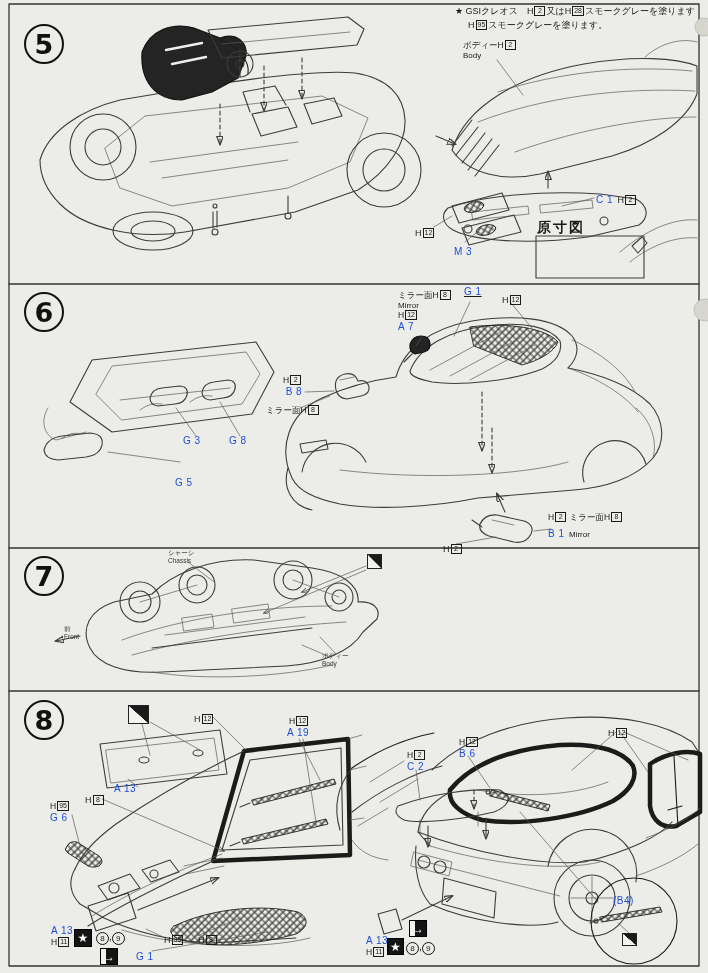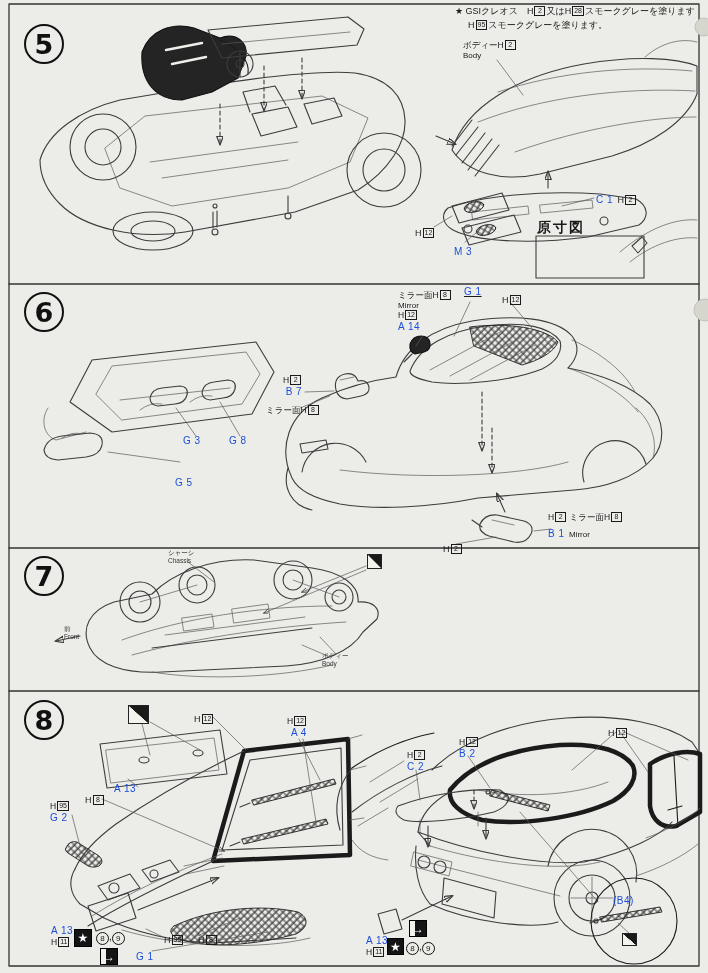--- a/index.html
+++ b/index.html
@@ -302,31 +302,31 @@
     <span class="part">M 3</span>
   </div>
   <div class="lbl" style="left:537px;top:218px;">
     <span class="jp-lg">原寸図</span>
   </div>
 
   <div class="lbl" style="left:398px;top:290px;">
     <div class="jp"><span>ミラー面H</span><span class="pbox">8</span></div>
     <div class="en">Mirror</div>
     <div class="jp"><span>H</span><span class="pbox">12</span></div>
-    <div class="part">A 14</div>
+    <div class="part">A 7</div>
   </div>
   <div class="lbl" style="left:464px;top:281px;text-decoration:underline;">
     <span class="part">G 1</span>
   </div>
   <div class="lbl" style="left:502px;top:289px;">
     <span class="h">H</span><span class="pbox">12</span>
   </div>
   <div class="lbl rt" style="left:283px;top:375px;">
     <div class="jp"><span>H</span><span class="pbox">2</span></div>
-    <div class="part">B 7</div>
+    <div class="part">B 8</div>
   </div>
   <div class="lbl" style="left:266px;top:399px;">
     <span class="jp">ミラー面H</span><span class="pbox">8</span>
   </div>
   <div class="lbl" style="left:183px;top:430px;"><span class="part">G 3</span></div>
   <div class="lbl" style="left:229px;top:430px;"><span class="part">G 8</span></div>
   <div class="lbl" style="left:175px;top:472px;"><span class="part">G 5</span></div>
   <div class="lbl" style="left:548px;top:512px;">
     <div class="jp"><span>H</span><span class="pbox">2</span> <span>ミラー面H</span><span class="pbox">8</span></div>
     <div><span class="part">B 1</span> <span class="en">Mirror</span></div>
@@ -348,31 +348,31 @@
       <div class="tiny">Body</div>
   </div>
   <div class="icon decal" style="left:367px;top:554px;width:15px;height:15px;"></div>
 
   <div class="icon decal" style="left:128px;top:705px;width:21px;height:19px;"></div>
   <div class="lbl" style="left:194px;top:708px;">
     <span class="h">H</span><span class="pbox">12</span>
   </div>
   <div class="lbl rt" style="left:287px;top:716px;">
     <div class="jp"><span>H</span><span class="pbox">12</span></div>
-    <div class="part">A 4</div>
+    <div class="part">A 19</div>
   </div>
   <div class="lbl" style="left:114px;top:778px;">
     <span class="part">A 13</span>
   </div>
   <div class="lbl" style="left:85px;top:789px;">
     <span class="h">H</span><span class="pbox">8</span>
   </div>
   <div class="lbl" style="left:50px;top:801px;">
     <div class="jp"><span>H</span><span class="pbox">95</span></div>
-    <div class="part">G 2</div>
+    <div class="part">G 6</div>
   </div>
   <div class="lbl" style="left:51px;top:925px;">
     <div class="part">A 13</div>
     <div class="jp"><span>H</span><span class="pbox">11</span></div>
   </div>
   <div class="icon star" style="left:74px;top:929px;width:18px;height:18px;">
       <span>★</span>
     </div>
   <div class="lbl" style="left:96px;top:931px;font-size:10px;">
     <span class="circ">8</span>,<span class="circ">9</span>
@@ -389,21 +389,21 @@
   <div class="lbl" style="left:198px;top:929px;">
     <span class="h">H</span><span class="pbox">8</span>
   </div>
 
   <div class="lbl" style="left:407px;top:750px;">
     <div class="jp"><span>H</span><span class="pbox">2</span></div>
     <div class="part">C 2</div>
   </div>
   <div class="lbl" style="left:459px;top:737px;">
     <div class="jp"><span>H</span><span class="pbox">12</span></div>
-    <div class="part">B 2</div>
+    <div class="part">B 6</div>
   </div>
   <div class="lbl" style="left:608px;top:722px;">
     <span class="h">H</span><span class="pbox">12</span>
   </div>
   <div class="lbl" style="left:366px;top:935px;">
     <div class="part">A 13</div>
     <div class="jp"><span>H</span><span class="pbox">11</span></div>
   </div>
   <div class="icon star" style="left:387px;top:938px;width:17px;height:17px;">
       <span>★</span>

